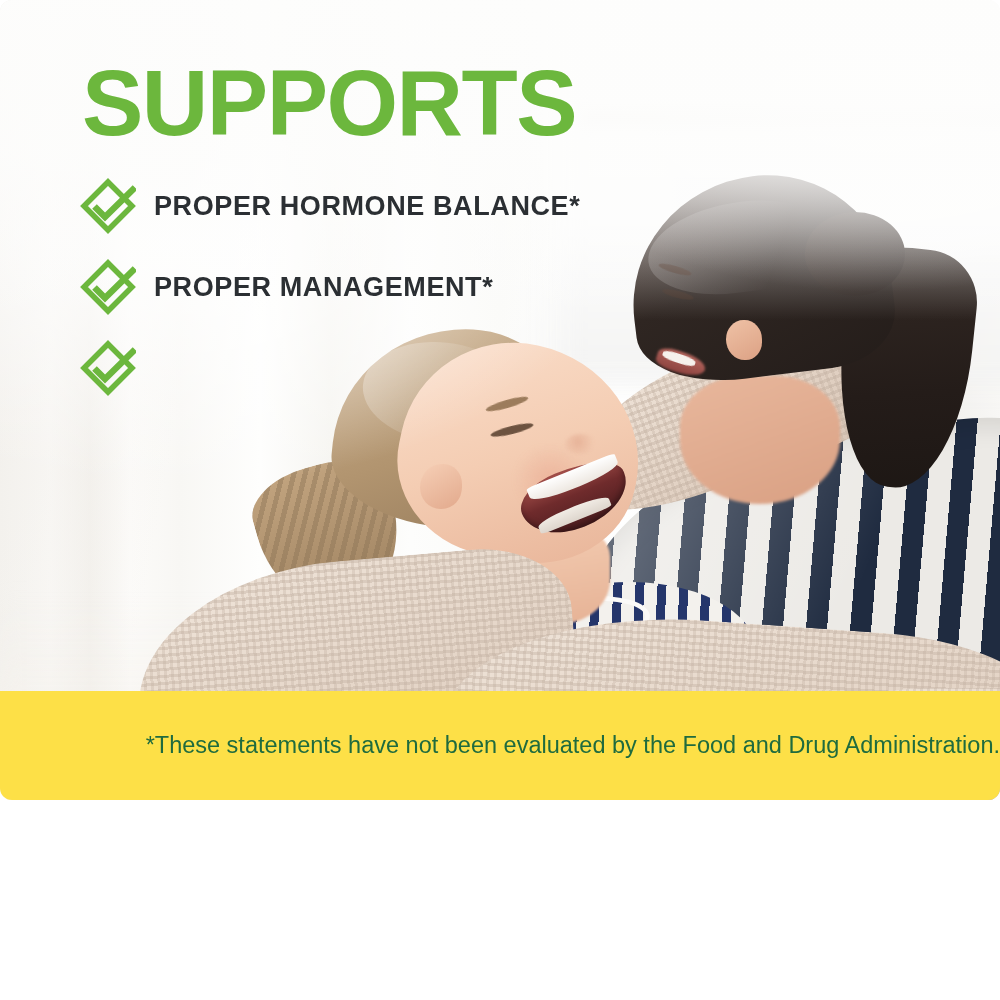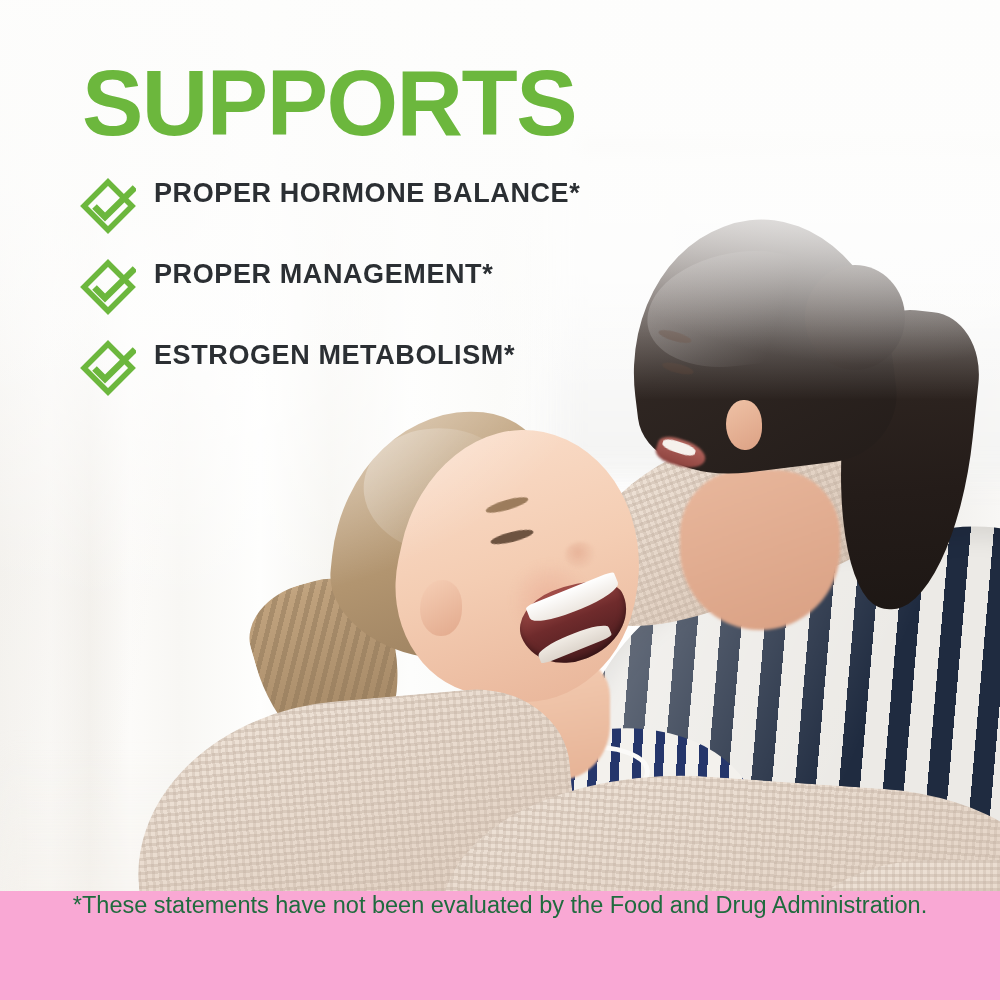--- a/index.html
+++ b/index.html
@@ -8,23 +8,24 @@
   html, body {
     width:1000px; height:1000px;
     overflow:hidden;
     background:#ffffff;
     font-family:"Liberation Sans", sans-serif;
     -webkit-font-smoothing:antialiased;
   }
 
   #banner {
     position:relative;
-    width:1000px; height:1000px;
+    width:1000px; height:800px;
     overflow:hidden;
     background:#fdfdfc;
+    border-radius:12px;
   }
 
   
   .photo {
     position:absolute; inset:0;
     overflow:hidden;
   }
 
   
   .bg-room {
@@ -286,39 +287,39 @@
     line-height:1;
     color:#6cb73d;
   }
 
   .bullets {
     position:absolute; left:80px; top:178px;
     display:flex; flex-direction:column;
     gap:25px;
   }
   .bullet {
-    display:flex; 
+    display:flex; align-items:center;
     gap:18px;
   }
   .bullet-icon { width:56px; height:56px; flex:0 0 56px; display:block; }
   .bullet-label {
     font-size:27px;
     font-weight:700;
     letter-spacing:.6px;
     color:#2b2f33;
     white-space:nowrap;
   }
 
   
   .footer {
     position:absolute; left:0; bottom:0;
     width:100%; height:109px;
-    background:#f9a8d4;
-    display:flex; flex-direction:row;
-    align-items:flex-start; justify-content:center;
+    background:#fde047;
+    display:flex; flex-direction:column;
+    align-items:flex-end; justify-content:center;
     gap:5px;
   }
   .footer-line {
     font-size:23.5px;
     color:#1f6b3e;
     line-height:1.22;
     text-align:center;
     white-space:nowrap;
   }
 </style>
@@ -390,21 +391,20 @@
           <path d="M14.5 28.5 L25 39 L55 9.5" fill="none" stroke="#6cb73d" stroke-width="6.5" stroke-linecap="butt" stroke-linejoin="miter"></path>
         </svg>
         <span class="bullet-label">PROPER MANAGEMENT*</span>
       </div>
 
       <div class="bullet">
         <svg class="bullet-icon" viewBox="0 0 56 56">
           <path d="M28 4 L52 28 L28 52 L4 28 Z" fill="none" stroke="#6cb73d" stroke-width="5.5" stroke-linejoin="miter"></path>
           <path d="M14.5 28.5 L25 39 L55 9.5" fill="none" stroke="#6cb73d" stroke-width="6.5" stroke-linecap="butt" stroke-linejoin="miter"></path>
         </svg>
-        <span class="bullet-label">ESTROGEN METABOLISM*</span>
       </div>
 
     </div>
 
     <div class="footer">
       <div class="footer-line">*These statements have not been evaluated by the Food and Drug Administration.</div>
     </div>
 
   </div>
 </div>

